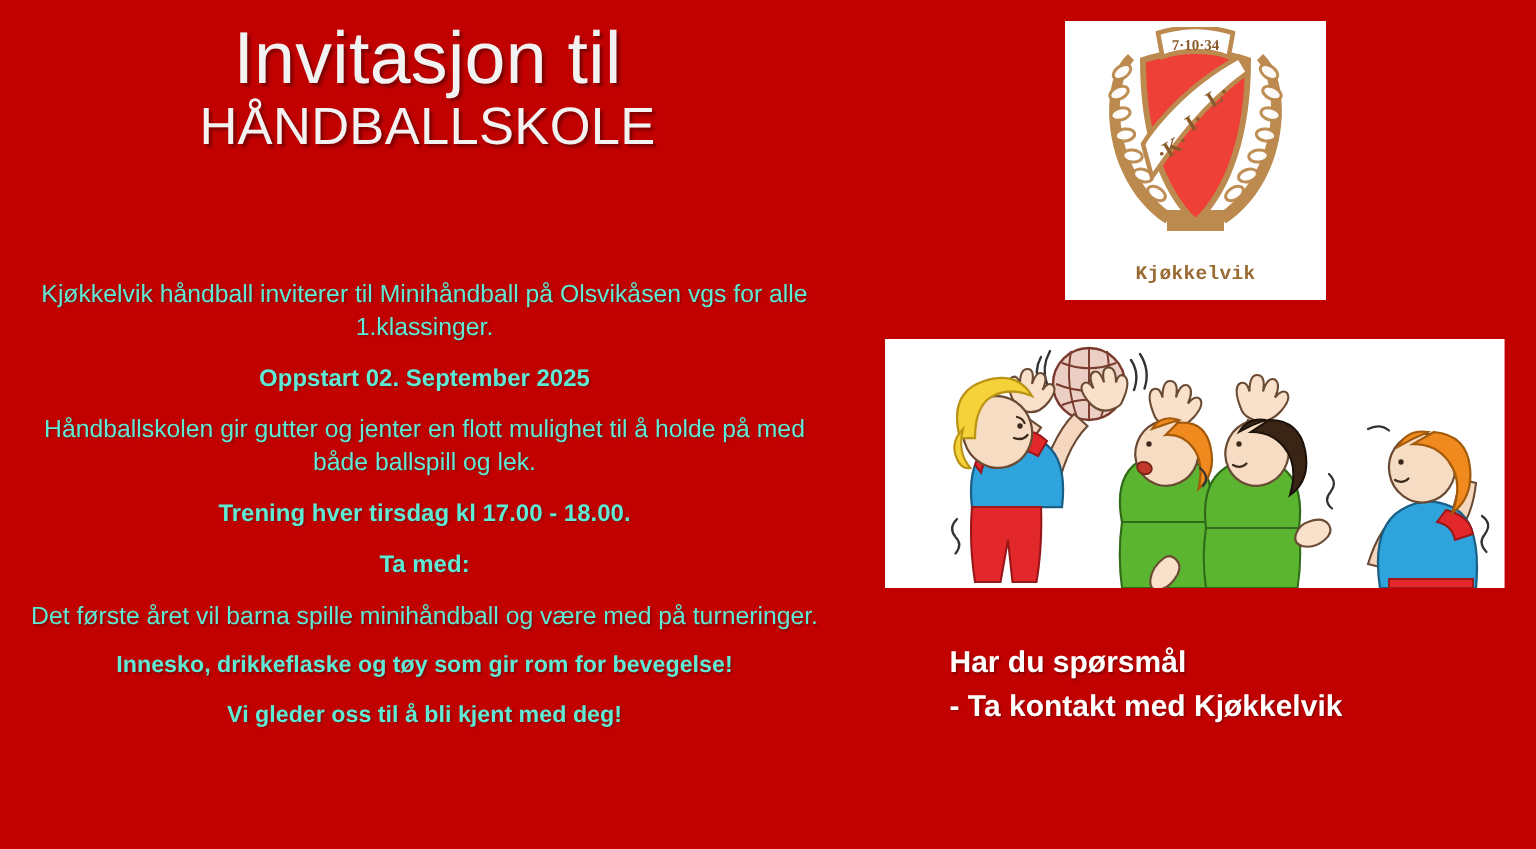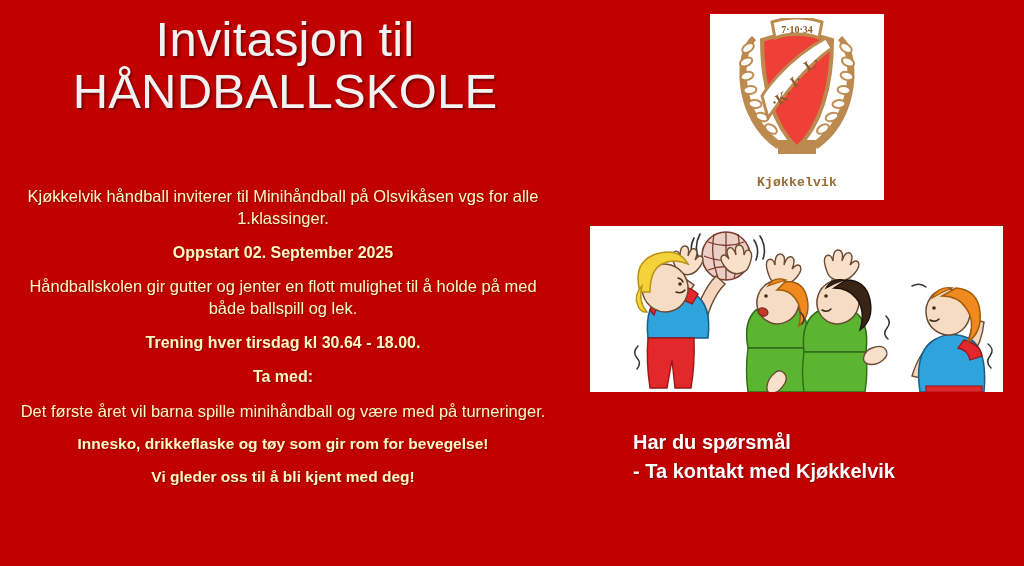--- a/index.html
+++ b/index.html
@@ -17,32 +17,32 @@
   .title-block{
     position:absolute; left:0; top:14px; width:570px;
     text-align:center;
   }
   .title-line1{
     font-size:49px; font-weight:400; line-height:1.06;
     letter-spacing:.2px; color:#f2f2f2;
     text-shadow:2px 2px 2px rgba(0,0,0,.35);
   }
   .title-line2{
-    font-size:49px; font-weight:400; line-height:1.06;
+    font-size:35px; font-weight:400; line-height:1.06;
     letter-spacing:.2px; color:#f2f2f2;
     text-shadow:2px 2px 2px rgba(0,0,0,.35);
   }
 
   
   .body-block{
     position:absolute; left:18px; top:186px; width:530px;
     text-align:center;
   }
   .para{
-    font-size:16.5px; line-height:1.33; color:#fef9c3;
+    font-size:16.5px; line-height:1.33; color:#5eead4;
     text-shadow:1px 1px 1.5px rgba(0,0,0,.3);
     margin-bottom:12px;
   }
   .para.bold{ font-weight:bold; font-size:16px; margin-bottom:13px; }
   .para.b-wide{ font-weight:bold; font-size:15.5px;text-align:center; }
   .para.last{ margin-bottom:0; }
 
   
   .logo-box{
     position:absolute; left:710px; top:14px; width:174px; height:186px;
@@ -82,21 +82,21 @@
 
   <div class="title-block">
     <div class="title-line1">Invitasjon til</div>
     <div class="title-line2">HÅNDBALLSKOLE</div>
   </div>
 
   <div class="body-block">
     <p class="para">Kjøkkelvik håndball inviterer til Minihåndball  på Olsvikåsen vgs for alle 1.klassinger.</p>
     <p class="para bold">Oppstart 02. September 2025</p>
     <p class="para">Håndballskolen gir gutter og jenter en flott mulighet til å holde på med både ballspill og lek.</p>
-    <p class="para bold">Trening hver tirsdag kl 30.64 - 18.00.</p>
+    <p class="para bold">Trening hver tirsdag kl 17.00 - 18.00.</p>
     <p class="para bold">Ta med:</p>
     <p class="para">Det første året vil barna spille minihåndball og være med på turneringer.</p>
     <p class="para b-wide">Innesko, drikkeflaske og tøy som gir rom for bevegelse!</p>
     <p class="para b-wide last">Vi gleder oss til å bli kjent med deg!</p>
   </div>
 
   <div class="logo-box">
     <div class="logo-inner">
       <svg class="logo-svg" width="150" height="150" viewBox="0 0 150 150">
 

